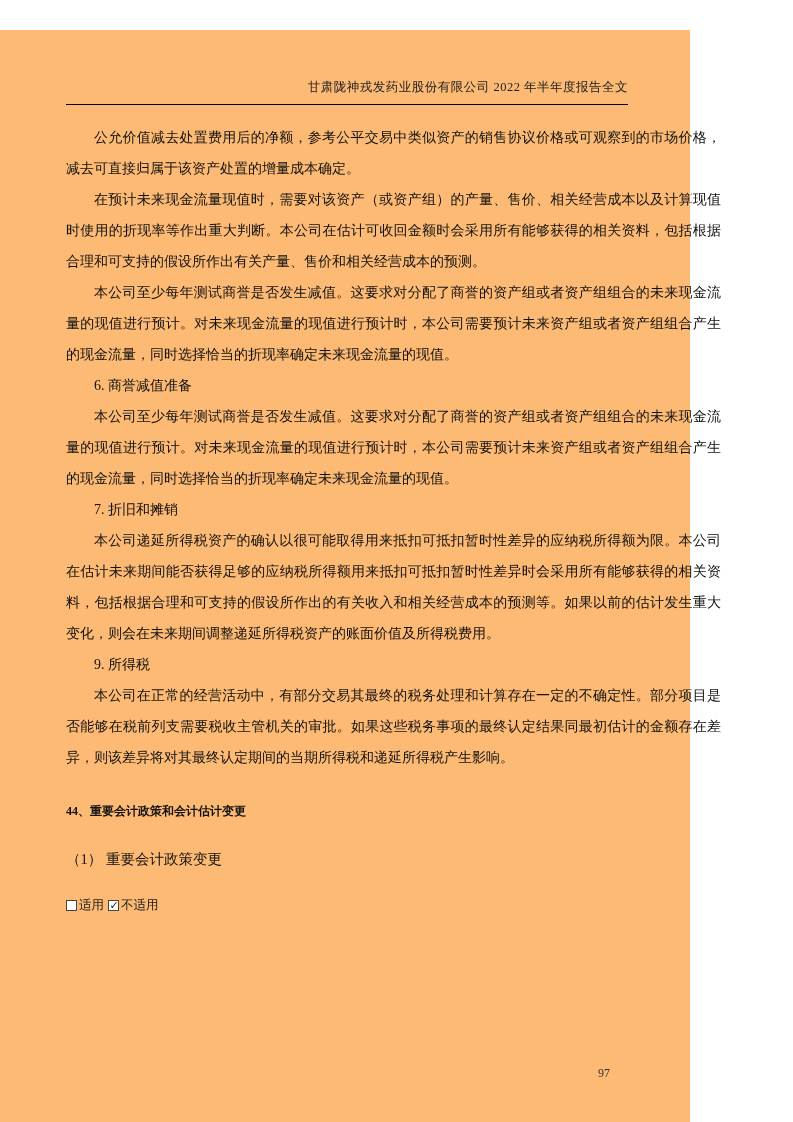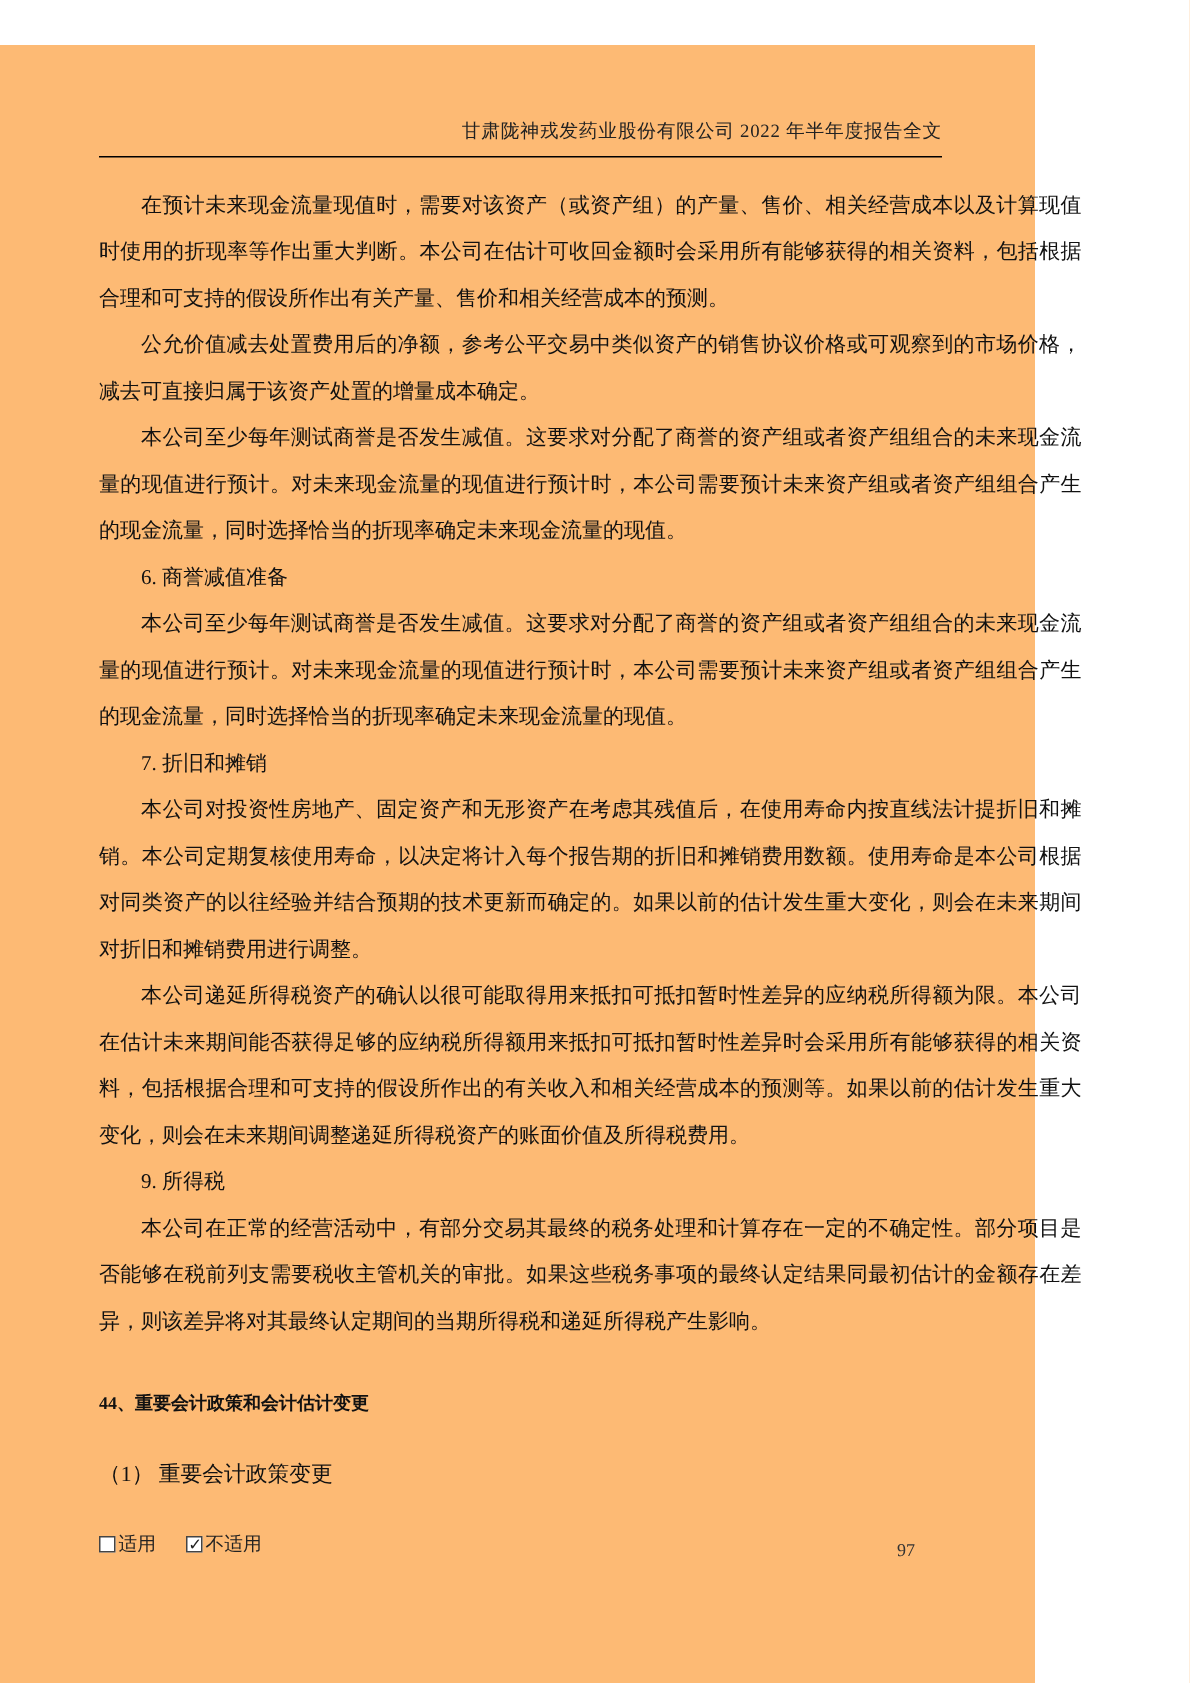--- a/index.html
+++ b/index.html
@@ -47,21 +47,21 @@
     font-size: 14.5px;
     font-weight: normal;
     line-height: 20px;
   }
   .checkbox-row {
     margin-top: 28px;
     font-size: 12.5px;
     line-height: 16px;
     display: flex;
     align-items: center;
-    gap: 20px;
+    gap: 4px;
     color: #222;
   }
   .cb-item { display: inline-flex; align-items: center; gap: 2px; }
   .cb-box {
     display: inline-block;
     width: 11px;
     height: 11px;
     border: 1px solid #444;
     box-sizing: border-box;
     position: relative;
@@ -71,41 +71,40 @@
     content: "\2713";
     position: absolute;
     left: 0.5px;
     top: -3px;
     font-size: 11px;
     font-family: "DejaVu Sans", sans-serif;
     color: #222;
   }
   .page-number {
     position: absolute;
-    top: 996px;
+    top: 1036px;
     right: 80px;
     font-size: 12px;
     color: #333;
   }
 </style>
 </head>
 <body>
 
 <div class="page">
 
   <div class="report-header">甘肃陇神戎发药业股份有限公司 2022 年半年度报告全文</div>
 
   <div class="flow">
+    <p class="para">公允价值减去处置费用后的净额，参考公平交易中类似资产的销售协议价格或可观察到的市场价格，减去可直接归属于该资产处置的增量成本确定。</p>
     <p class="para">在预计未来现金流量现值时，需要对该资产（或资产组）的产量、售价、相关经营成本以及计算现值时使用的折现率等作出重大判断。本公司在估计可收回金额时会采用所有能够获得的相关资料，包括根据合理和可支持的假设所作出有关产量、售价和相关经营成本的预测。</p>
-    <p class="para">公允价值减去处置费用后的净额，参考公平交易中类似资产的销售协议价格或可观察到的市场价格，减去可直接归属于该资产处置的增量成本确定。</p>
     <p class="para">本公司至少每年测试商誉是否发生减值。这要求对分配了商誉的资产组或者资产组组合的未来现金流量的现值进行预计。对未来现金流量的现值进行预计时，本公司需要预计未来资产组或者资产组组合产生的现金流量，同时选择恰当的折现率确定未来现金流量的现值。</p>
     <p class="item-head">6. 商誉减值准备</p>
     <p class="para">本公司至少每年测试商誉是否发生减值。这要求对分配了商誉的资产组或者资产组组合的未来现金流量的现值进行预计。对未来现金流量的现值进行预计时，本公司需要预计未来资产组或者资产组组合产生的现金流量，同时选择恰当的折现率确定未来现金流量的现值。</p>
     <p class="item-head">7. 折旧和摊销</p>
-    <p class="para">本公司对投资性房地产、固定资产和无形资产在考虑其残值后，在使用寿命内按直线法计提折旧和摊销。本公司定期复核使用寿命，以决定将计入每个报告期的折旧和摊销费用数额。使用寿命是本公司根据对同类资产的以往经验并结合预期的技术更新而确定的。如果以前的估计发生重大变化，则会在未来期间对折旧和摊销费用进行调整。</p>
     <p class="para">本公司递延所得税资产的确认以很可能取得用来抵扣可抵扣暂时性差异的应纳税所得额为限。本公司在估计未来期间能否获得足够的应纳税所得额用来抵扣可抵扣暂时性差异时会采用所有能够获得的相关资料，包括根据合理和可支持的假设所作出的有关收入和相关经营成本的预测等。如果以前的估计发生重大变化，则会在未来期间调整递延所得税资产的账面价值及所得税费用。</p>
     <p class="item-head">9. 所得税</p>
     <p class="para">本公司在正常的经营活动中，有部分交易其最终的税务处理和计算存在一定的不确定性。部分项目是否能够在税前列支需要税收主管机关的审批。如果这些税务事项的最终认定结果同最初估计的金额存在差异，则该差异将对其最终认定期间的当期所得税和递延所得税产生影响。</p>
   </div>
 
   <h2 class="sec-heading">44、重要会计政策和会计估计变更</h2>
 
   <h3 class="sub-heading">（1） 重要会计政策变更</h3>
 
   <div class="checkbox-row">

